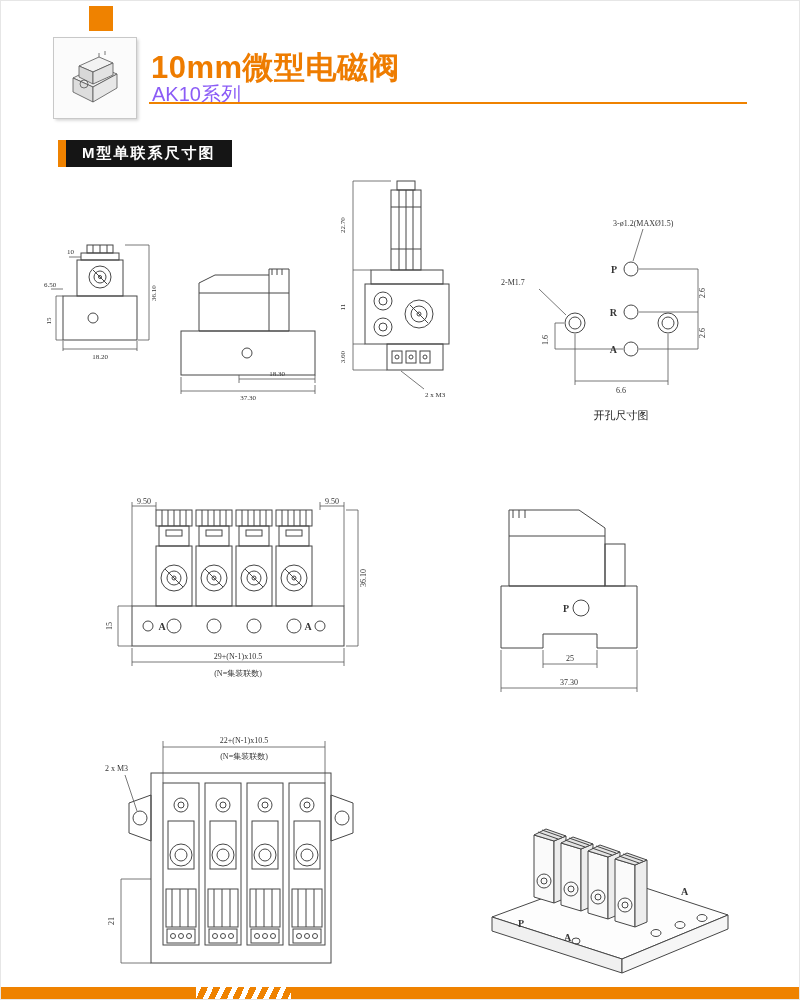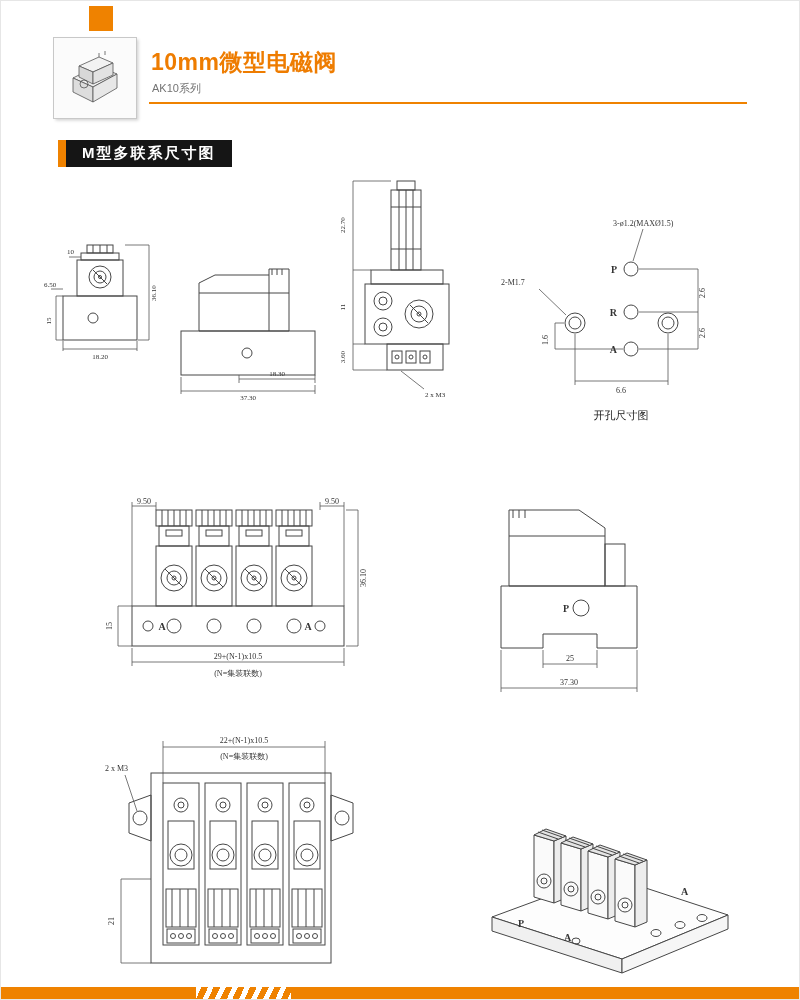--- a/index.html
+++ b/index.html
@@ -1,22 +1,22 @@
 <!DOCTYPE html>
 <html><head>
 <meta charset="utf-8">
 <style>
   *{margin:0;padding:0;box-sizing:border-box}
   html,body{background:#fff}
   body{font-family:"Liberation Sans",sans-serif;width:800px;height:1000px}
   .page{position:relative;width:800px;height:1000px;background:#fff;border:1px solid #e6e6e6;overflow:hidden}
   .orange-sq{position:absolute;left:88px;top:5px;width:24px;height:25px;background:#ef8200}
   .thumb{position:absolute;left:52px;top:36px;width:84px;height:82px;border:1px solid #c8c8c8;background:#fbfbfb;box-shadow:1.5px 1.5px 3px rgba(0,0,0,.18);display:flex;align-items:center;justify-content:center}
-  .title{position:absolute;left:150px;top:46px;font-size:23px;font-weight:bold;color:#ee7c00;letter-spacing:.5px}
-  .subtitle{position:absolute;left:151px;top:80px;font-size:11px;color:#737373}
+  .title{position:absolute;left:150px;top:46px;font-size:31px;font-weight:bold;color:#ee7c00;letter-spacing:.5px}
+  .subtitle{position:absolute;left:151px;top:80px;font-size:20px;color:#8b5cf6}
   .rule{position:absolute;left:148px;top:101px;width:598px;height:2px;background:#ef8200}
   .sec{position:absolute;display:flex;height:27px}
   .sec .acc{width:8px;height:27px;background:#ef8200}
   .sec .box{background:#151515;color:#fff;font-size:15px;font-weight:bold;display:flex;align-items:center;padding:0 16px;letter-spacing:2px}
   .sec1{left:57px;top:139px}
   .sec2{left:57px;top:448px}
   .drawing{position:absolute}
   svg text{font-family:"Liberation Serif","DejaVu Serif",serif;fill:#333}
   .d{font-size:8px}
   .d7{font-size:7px}
@@ -47,21 +47,21 @@
           <line x1="46" y1="11" x2="46" y2="7"></line>
       </g>
     </svg>
   </div>
   <div class="title">10mm微型电磁阀</div>
   <div class="subtitle">AK10系列</div>
   <div class="rule"></div>
 
   <div class="sec sec1">
     <span class="acc"></span>
-    <span class="box">M型多联系尺寸图</span>
+    <span class="box">M型单联系尺寸图</span>
   </div>
 
   <svg class="drawing" style="left:42px;top:240px" width="130" height="170" viewBox="0 0 130 170">
     <g class="ol">
       <rect x="44" y="4" width="26" height="8"></rect>
       <line x1="50" y1="4" x2="50" y2="12"></line>
         <line x1="57" y1="4" x2="57" y2="12"></line>
         <line x1="64" y1="4" x2="64" y2="12"></line>
       <rect x="38" y="12" width="38" height="7"></rect>
       <rect x="34" y="19" width="46" height="36"></rect>

